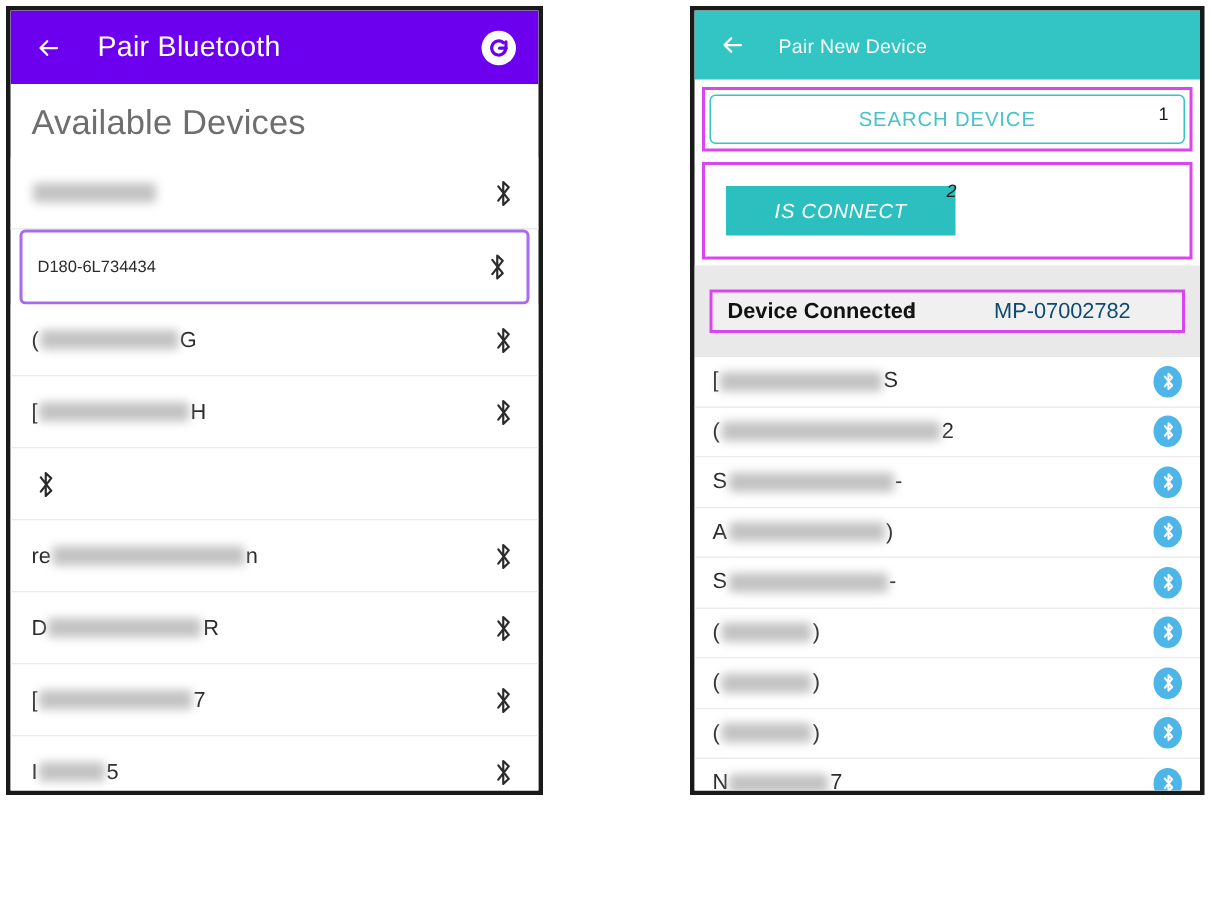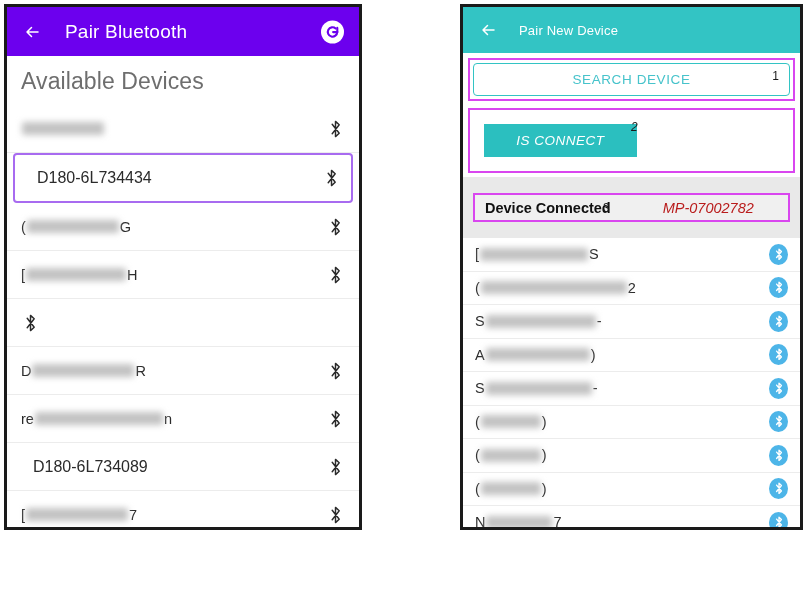--- a/index.html
+++ b/index.html
@@ -94,25 +94,24 @@
     background: #ffffff;
   }
   .dev-row.selected {
     border: 2px solid #A86BF0;
     border-radius: 4px;
     height: 50px;
     margin: 0 6px;
     padding: 0 10px;
   }
   .dev-name {
-    font-size: 16px;
+    font-size: 11px;
     color: #2b2b2b;
     white-space: nowrap;
     overflow: hidden;
-    margin-left: 12px;
   }
   
   .dev-name-mixed {
     display: flex;
     align-items: center;
     font-size: 14.5px;
     color: #2b2b2b;
     white-space: nowrap;
   }
   .blur-chunk {
@@ -216,23 +215,22 @@
     box-sizing: border-box;
     position: relative;
   }
   .connected-label {
     font-size: 14.5px;
     color: #111111;
     font-weight: 700;
   }
   .connected-value {
     font-size: 14.5px;
-    color: #b91c1c;
+    color: #0c4a6e;
     margin-left: 52px;
-    font-style: italic;
   }
   .connected-row .annot-num { left: 128px; top: 6px; }
 
   .right-list-row {
     height: 33.5px;
     padding: 0 12px;
     border-bottom: 1px solid #ececec;
   }
 </style>
 </head>
@@ -297,37 +295,29 @@
           </span>
         </li>
         <li class="dev-row">
           <span class="bt-outline">
             <svg width="19" height="22" viewBox="0 0 19 22">
               <path d="M6.2 6.2 L13.2 15.2 L9.5 18.6 L9.5 3.4 L13.2 6.8 L6.2 15.8" fill="none" stroke="#2b2b2b" stroke-width="1.45" stroke-linecap="round" stroke-linejoin="round"></path>
             </svg>
           </span>
         </li>
         <li class="dev-row">
+          <span class="dev-name-mixed">re<span class="blur-chunk" style="width: 128px;"></span>n</span>
+          <span class="bt-outline">
+            <svg width="19" height="22" viewBox="0 0 19 22">
+              <path d="M6.2 6.2 L13.2 15.2 L9.5 18.6 L9.5 3.4 L13.2 6.8 L6.2 15.8" fill="none" stroke="#2b2b2b" stroke-width="1.45" stroke-linecap="round" stroke-linejoin="round"></path>
+            </svg>
+          </span>
+        </li>
+        <li class="dev-row">
           <span class="dev-name-mixed">D<span class="blur-chunk" style="width: 102px;"></span>R</span>
-          <span class="bt-outline">
-            <svg width="19" height="22" viewBox="0 0 19 22">
-              <path d="M6.2 6.2 L13.2 15.2 L9.5 18.6 L9.5 3.4 L13.2 6.8 L6.2 15.8" fill="none" stroke="#2b2b2b" stroke-width="1.45" stroke-linecap="round" stroke-linejoin="round"></path>
-            </svg>
-          </span>
-        </li>
-        <li class="dev-row">
-          <span class="dev-name-mixed">re<span class="blur-chunk" style="width: 128px;"></span>n</span>
-          <span class="bt-outline">
-            <svg width="19" height="22" viewBox="0 0 19 22">
-              <path d="M6.2 6.2 L13.2 15.2 L9.5 18.6 L9.5 3.4 L13.2 6.8 L6.2 15.8" fill="none" stroke="#2b2b2b" stroke-width="1.45" stroke-linecap="round" stroke-linejoin="round"></path>
-            </svg>
-          </span>
-        </li>
-        <li class="dev-row">
-          <span class="dev-name">D180-6L734089</span>
           <span class="bt-outline">
             <svg width="19" height="22" viewBox="0 0 19 22">
               <path d="M6.2 6.2 L13.2 15.2 L9.5 18.6 L9.5 3.4 L13.2 6.8 L6.2 15.8" fill="none" stroke="#2b2b2b" stroke-width="1.45" stroke-linecap="round" stroke-linejoin="round"></path>
             </svg>
           </span>
         </li>
         <li class="dev-row">
           <span class="dev-name-mixed">[<span class="blur-chunk" style="width: 102px;"></span>7</span>
           <span class="bt-outline">
             <svg width="19" height="22" viewBox="0 0 19 22">

